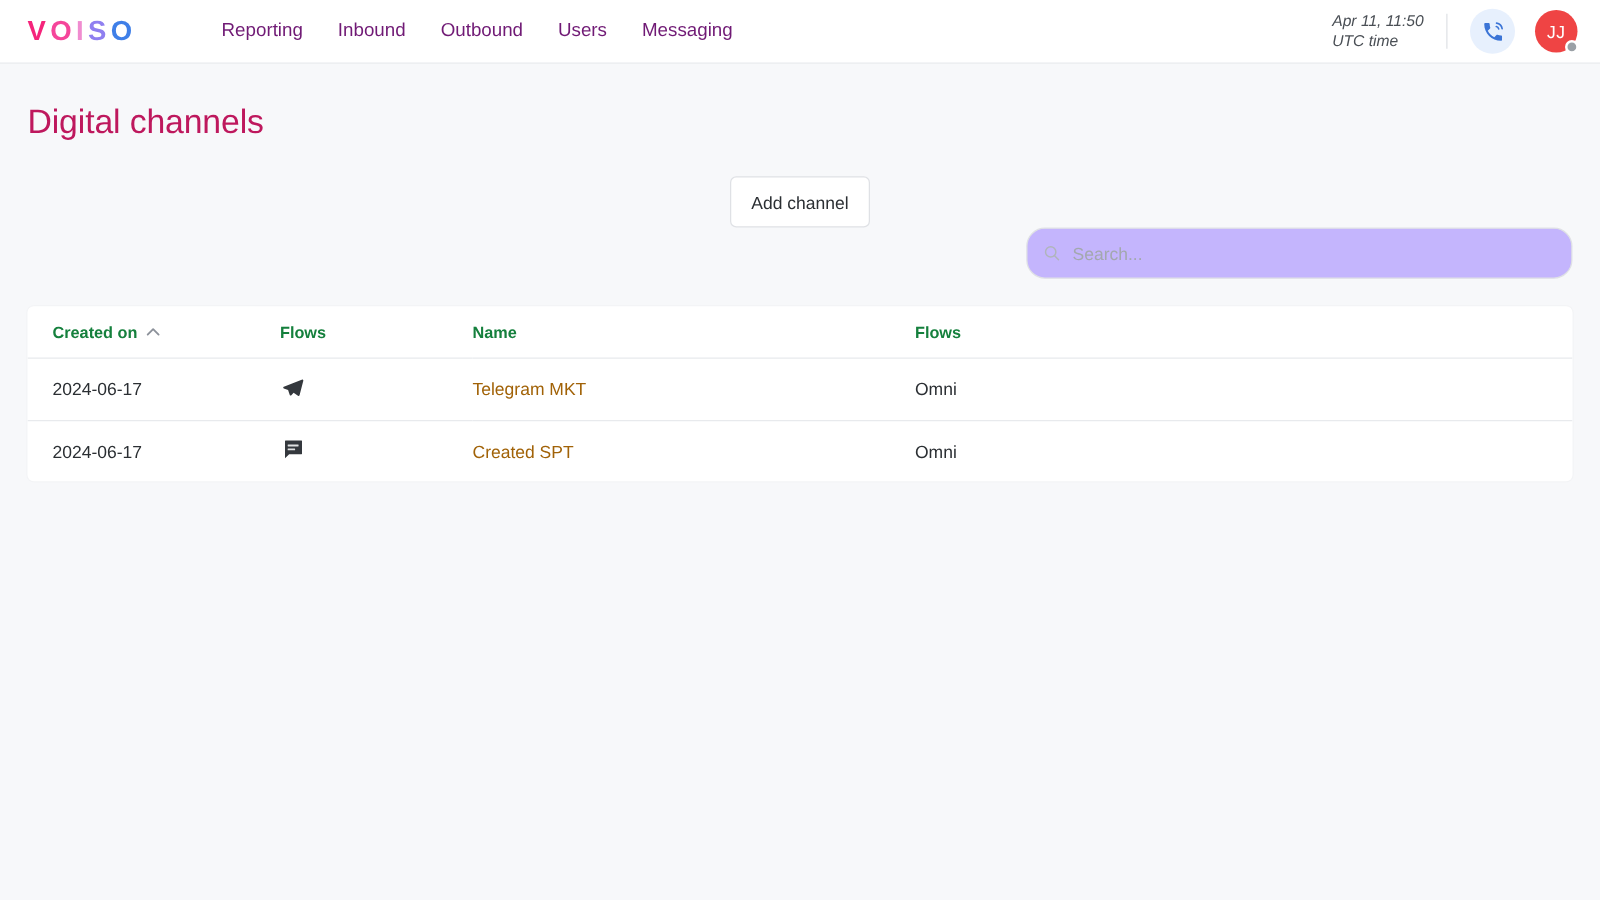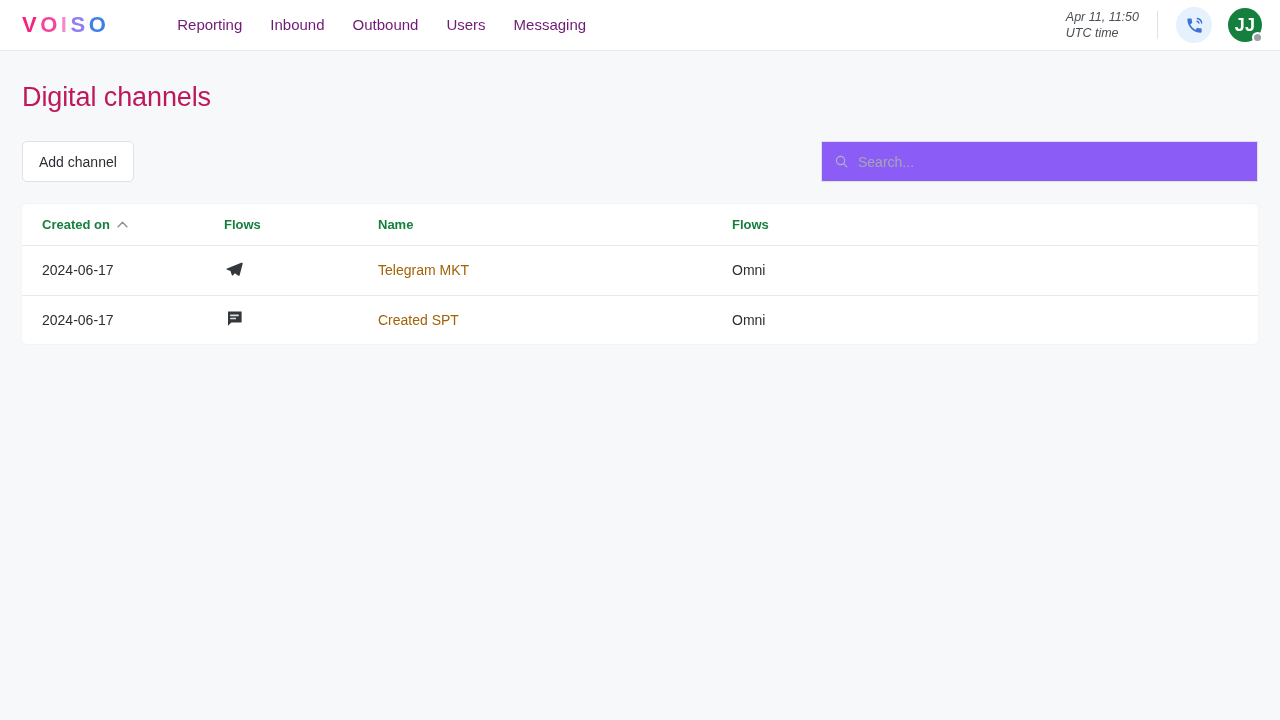--- a/index.html
+++ b/index.html
@@ -95,24 +95,24 @@
   .avatar-wrap {
     position: relative;
     width: 34px;
     height: 34px;
     cursor: pointer;
   }
   .avatar {
     width: 34px;
     height: 34px;
     border-radius: 50%;
-    background: #15803d;
+    background: #ef4444;
     color: #fff;
-    font-size: 18px;
-    font-weight: 700;
+    font-size: 14px;
+    font-weight: 400;
     display: flex;
     align-items: center;
     justify-content: center;
     letter-spacing: 0.3px;
   }
   .avatar-status {
     position: absolute;
     right: -1px;
     bottom: -1px;
     width: 11px;
@@ -132,41 +132,42 @@
     font-weight: 400;
     color: #be185d;
     margin-top: 31px;
     letter-spacing: -0.1px;
   }
 
   .toolbar {
     margin-top: 28px;
     display: flex;
     align-items: center;
+    flex-direction: column;
   }
 
   .add-btn {
     height: 41px;
     padding: 0 16px;
     background: #ffffff;
     border: 1px solid #dfe1e5;
     border-radius: 5px;
     font-size: 14px;
     font-family: "Liberation Sans", sans-serif;
     color: #2b2f33;
     cursor: pointer;
   }
 
   .search-wrap {
     margin-left: auto;
     width: 437px;
     height: 41px;
-    background: #8b5cf6;
+    background: #c4b5fd;
     border: 1px solid #dfe1e5;
-    border-radius: 1px;
+    border-radius: 15px;
     display: flex;
     align-items: center;
     padding: 0 12px;
   }
   .search-input {
     border: none;
     outline: none;
     flex: 1;
     font-size: 14px;
     font-family: "Liberation Sans", sans-serif;

